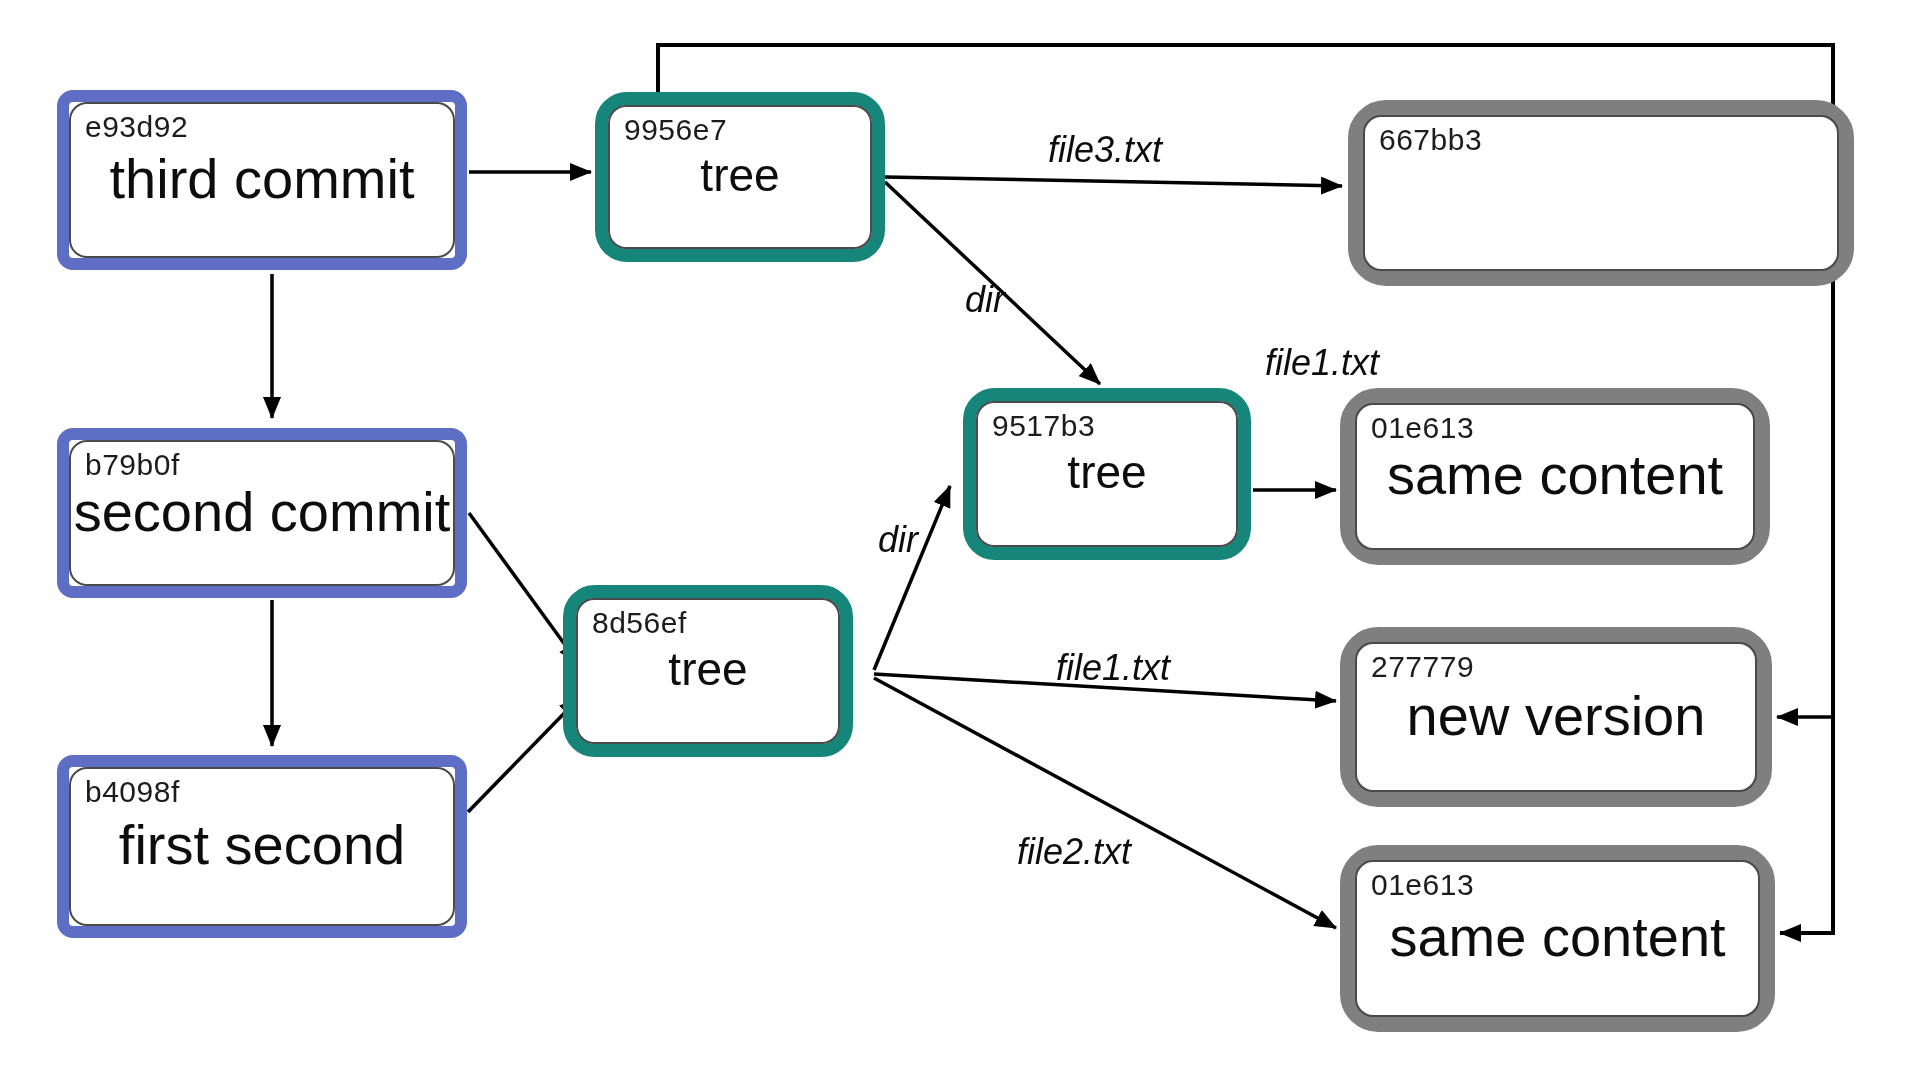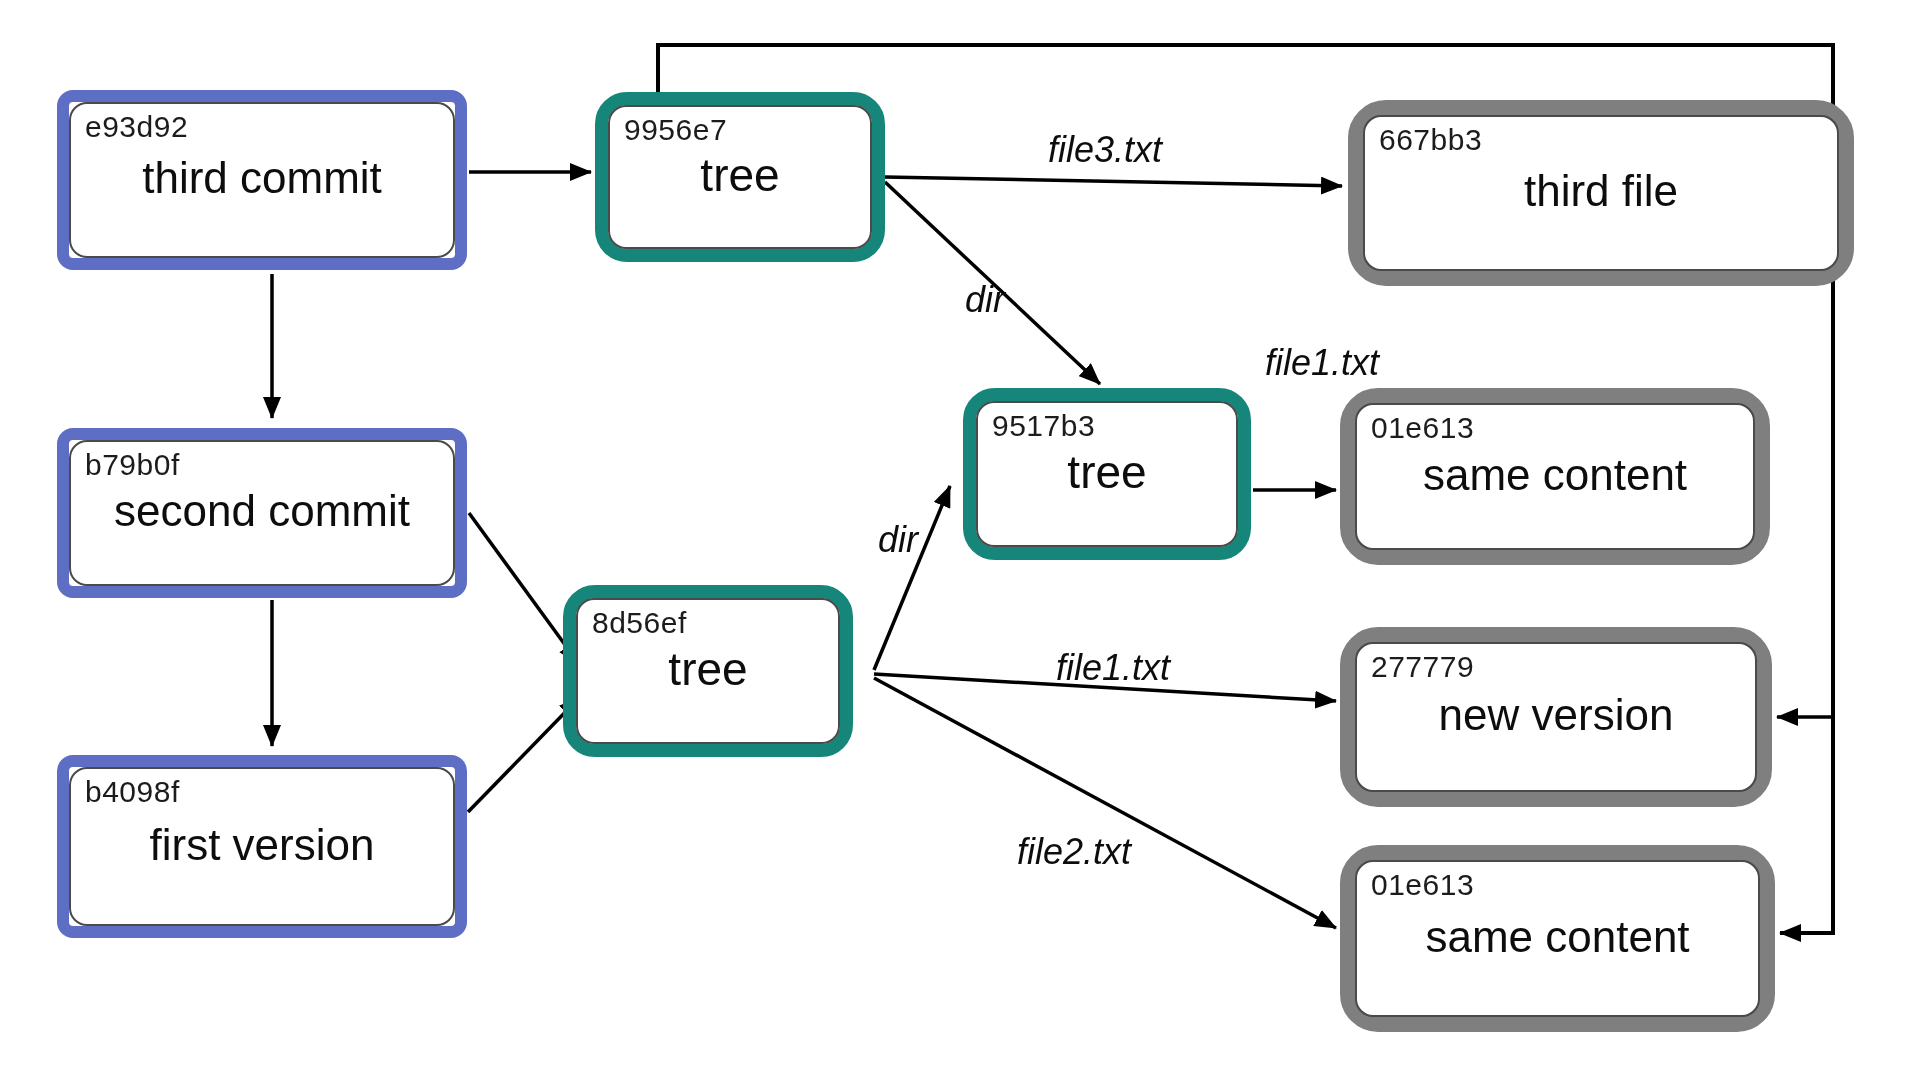--- a/index.html
+++ b/index.html
@@ -41,21 +41,21 @@
   .node.tree{border:13px solid var(--tree-border);border-radius:32px;}
   .node.blob{border:15px solid var(--blob-border);border-radius:38px;}
   .node .hash{
     position:absolute;
     top:8px;left:16px;
     font-size:30px;
     color:#1c1c1c;
     letter-spacing:0.5px;
   }
   .node .label{
-    font-size:44px;
+    font-size:56px;
     margin-top:-4px;
     white-space:nowrap;
     color:#0d0d0d;
   }
   .node.tree .label{font-size:46px;}
   .edge-label{
     position:absolute;
     transform:translate(-50%,-50%);
     font-size:36px;
     color:#0d0d0d;
@@ -94,41 +94,40 @@
     <div class="label">third commit</div>
   </div>
 
   <div class="node commit" style="left:57px;top:428px;width:410px;height:170px">
     <div class="hash">b79b0f</div>
     <div class="label">second commit</div>
   </div>
 
   <div class="node commit" style="left:57px;top:755px;width:410px;height:183px">
     <div class="hash">b4098f</div>
-    <div class="label">first version</div>
+    <div class="label">first second</div>
   </div>
 
   <div class="node tree" style="left:595px;top:92px;width:290px;height:170px">
     <div class="hash">9956e7</div>
     <div class="label">tree</div>
   </div>
 
   <div class="node tree" style="left:963px;top:388px;width:288px;height:172px">
     <div class="hash">9517b3</div>
     <div class="label">tree</div>
   </div>
 
   <div class="node tree" style="left:563px;top:585px;width:290px;height:172px">
     <div class="hash">8d56ef</div>
     <div class="label">tree</div>
   </div>
 
   <div class="node blob" style="left:1348px;top:100px;width:506px;height:186px">
     <div class="hash">667bb3</div>
-    <div class="label">third file</div>
   </div>
 
   <div class="node blob" style="left:1340px;top:388px;width:430px;height:177px">
     <div class="hash">01e613</div>
     <div class="label">same content</div>
   </div>
 
   <div class="node blob" style="left:1340px;top:627px;width:432px;height:180px">
     <div class="hash">277779</div>
     <div class="label">new version</div>

